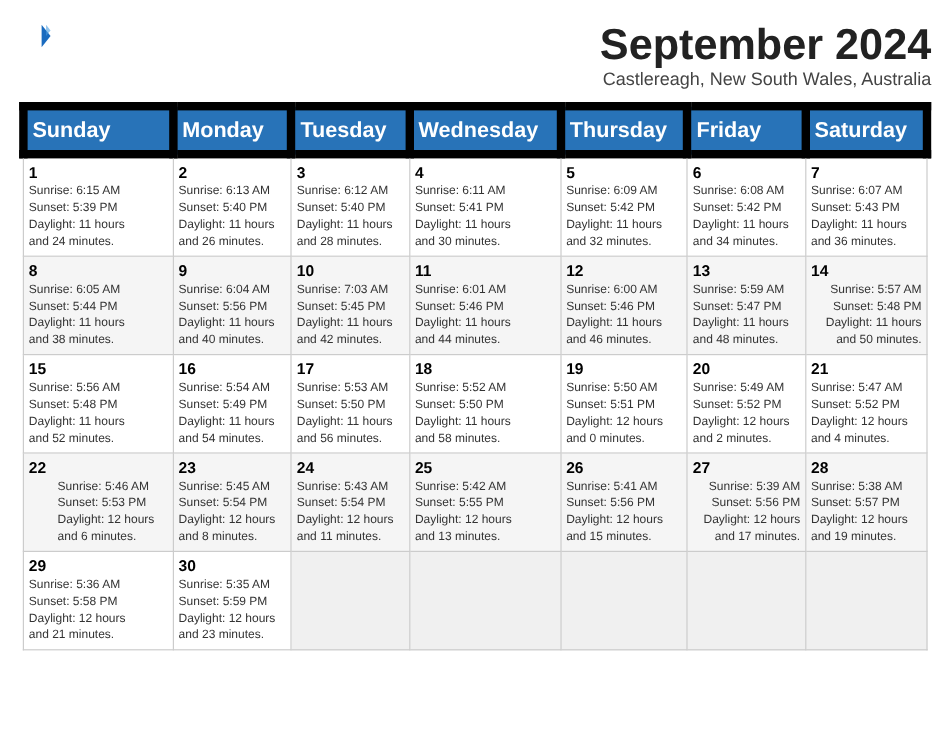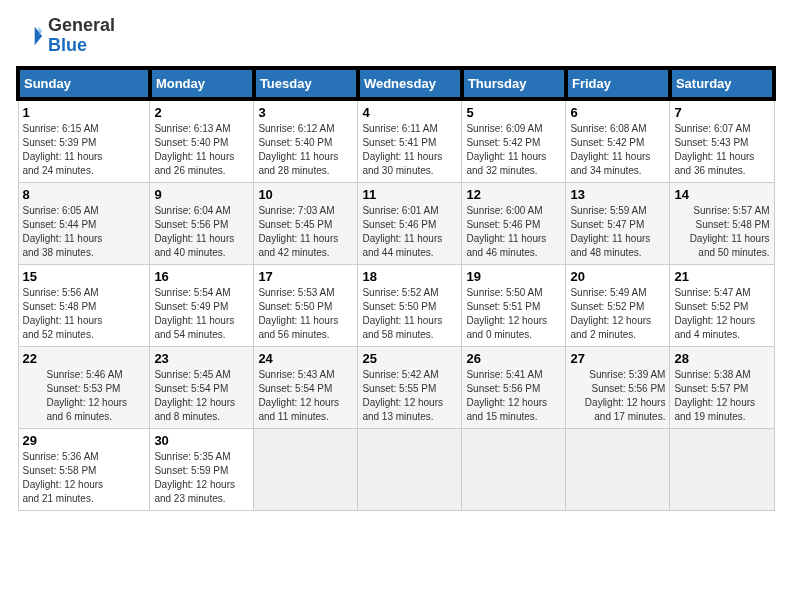--- a/index.html
+++ b/index.html
@@ -47,23 +47,23 @@
     table {
       width: 100%;
       border-collapse: collapse;
       font-size: 11px;
     }
     thead tr th {
       background-color: #2873b8;
       color: #fff;
       padding: 6px 4px;
       text-align: left;
-      font-size: 13px;
+      font-size: 18px;
       font-weight: bold;
-      border: 4px solid #000000;
+      border: 7px solid #000000;
     }
     tbody tr td {
       border: 1px solid #ccc;
       padding: 4px 4px;
       vertical-align: top;
       height: 80px;
       background: #fff;
     }
     tbody tr:nth-child(even) td {
       background: #f5f5f5;
@@ -85,24 +85,24 @@
   </style>
 </head>
 <body>
 
 <div class="header-section">
   <div class="logo">
     <svg class="logo-icon" viewBox="0 0 30 30">
       <polygon points="20,5 28,15 20,25" fill="#1a6bbf"></polygon>
       <polygon points="24,5 28,10 24,15" fill="#4a9de0" opacity="0.6"></polygon>
     </svg>
-    <div class="logo-text">
-      <span class="logo-general">General</span><br>
-      <span class="logo-blue">Blue</span>
-    </div>
+  </div>
+  <div class="title-section">
+    <div class="month-title">September 2024</div>
+    <div class="subtitle">Castlereagh, New South Wales, Australia</div>
   </div>
 </div>
 
 <table>
   <thead>
     <tr>
     <th>Sunday</th>
         <th>Monday</th>
         <th>Tuesday</th>
         <th>Wednesday</th>

